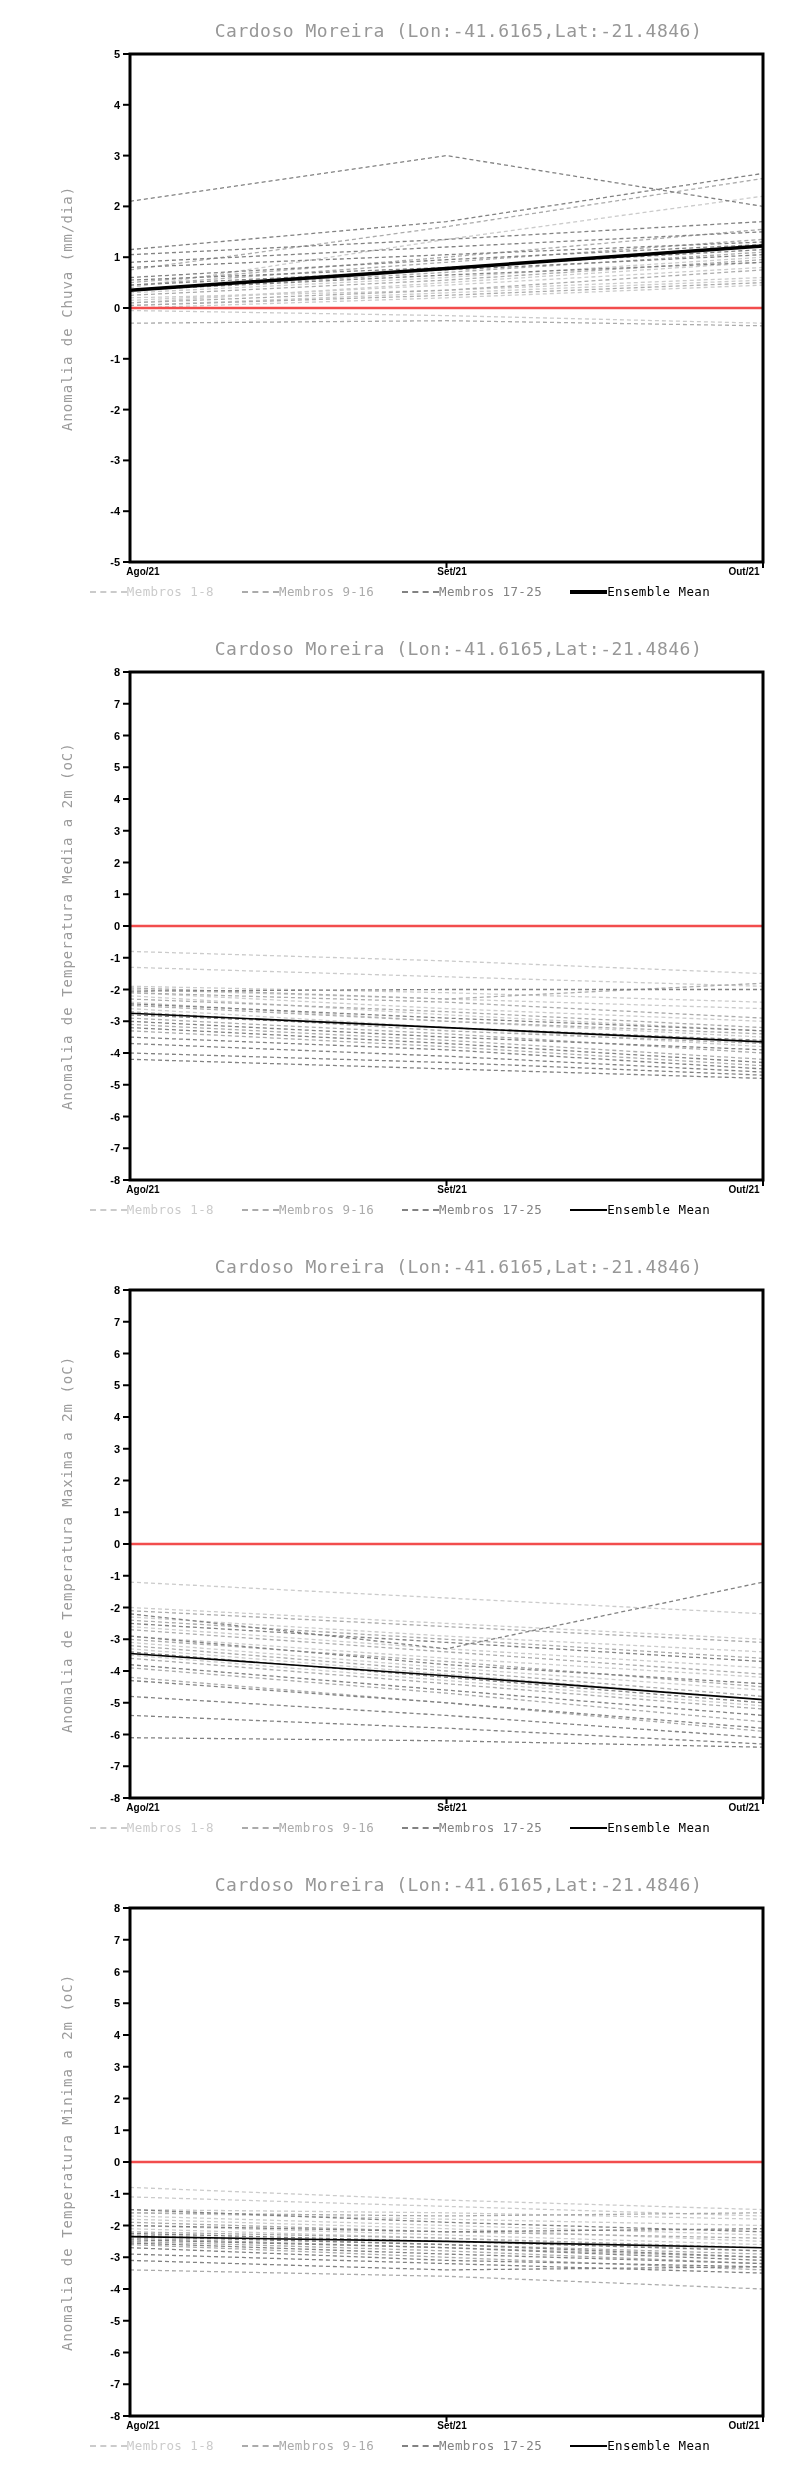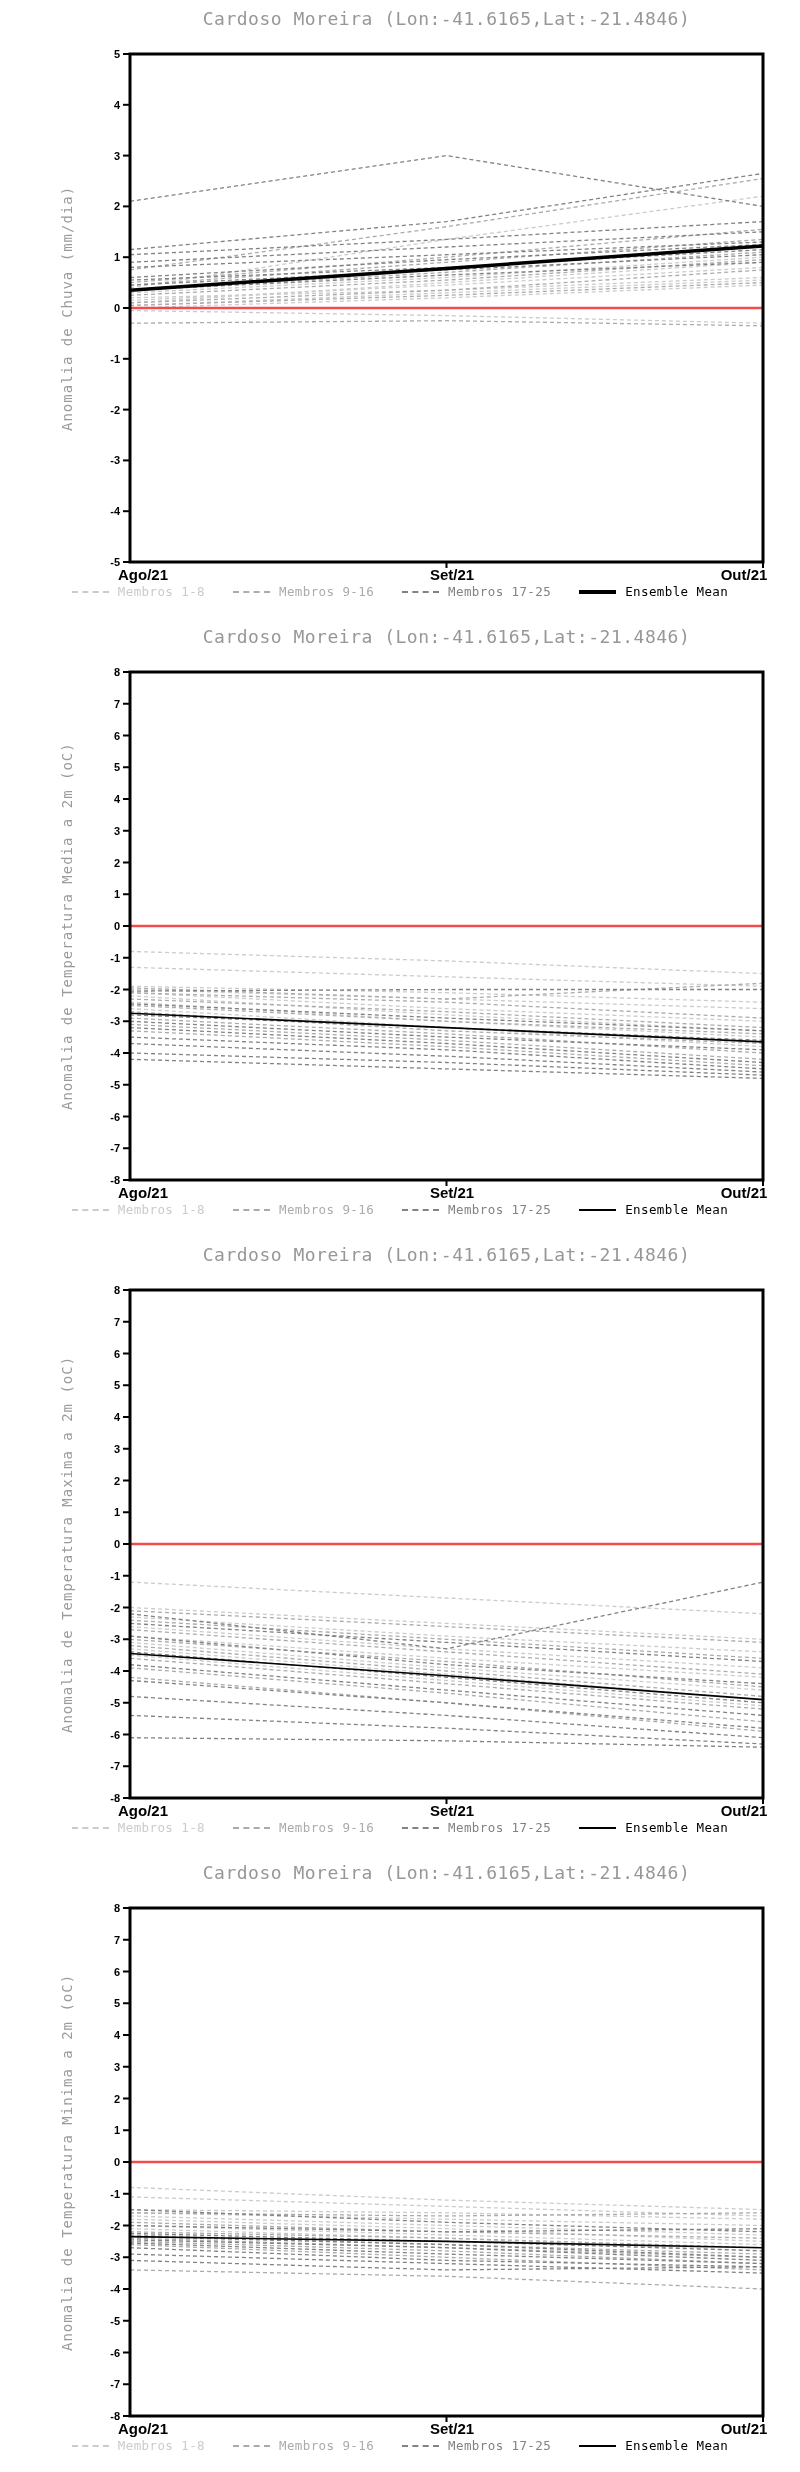--- a/index.html
+++ b/index.html
@@ -1,42 +1,42 @@
 <!DOCTYPE html>
 <html><head>
 <meta charset="utf-8">
 <style>
   html,body{margin:0;padding:0;background:#ffffff;}
   body{width:800px;height:2472px;position:relative;font-family:"Liberation Sans",sans-serif;}
   .chart-block{position:absolute;left:0;width:800px;height:618px;}
   .chart-title{
-    position:absolute;left:130px;width:633px;top:8px;margin:0;
+    position:absolute;left:130px;width:633px;top:8px;margin:12px;
     text-align:center;font-family:"DejaVu Sans Mono",monospace;font-weight:normal;
     font-size:18px;letter-spacing:.5px;color:#979797;white-space:nowrap;
   }
   .ylabel{
     position:absolute;left:56px;top:54px;height:508px;width:22px;
     writing-mode:vertical-rl;transform:rotate(180deg);
     display:flex;align-items:center;justify-content:center;
     font-family:"DejaVu Sans Mono",monospace;font-size:14px;letter-spacing:1px;
     color:#9b9b9b;white-space:nowrap;
   }
   svg.plot{position:absolute;left:0;top:0;width:800px;height:618px;display:block;}
   svg.plot text{font-family:"Liberation Sans",sans-serif;font-weight:bold;font-size:11px;fill:#000;}
   .xlabels{position:absolute;left:0;top:0;width:800px;height:618px;pointer-events:none;}
   .xl{
     position:absolute;top:566px;transform:translateX(-50%);
-    font-size:15px;font-weight:bold;color:#000;white-space:nowrap;
+    font-size:10px;font-weight:bold;color:#000;white-space:nowrap;
   }
   .xl0{left:143px;} .xl1{left:452px;} .xl2{left:744px;}
   .legend{
     position:absolute;left:0;top:584px;width:800px;
     display:flex;justify-content:center;align-items:center;gap:28px;
   }
-  .legend-item{display:flex;align-items:center;gap:9px;}
+  .legend-item{display:flex;align-items:center;}
   .sample{display:inline-block;width:37px;height:0;border-top:2px dashed #bbb;}
   .sample.mean{border-top-style:solid;border-top-color:#000;}
   .chart-block.thick-mean .sample.mean{border-top-width:4px;}
   .legend-label{
     font-family:"DejaVu Sans Mono",monospace;font-size:12.5px;letter-spacing:.4px;
     white-space:nowrap;
   }
 </style>
 </head>
 <body>

